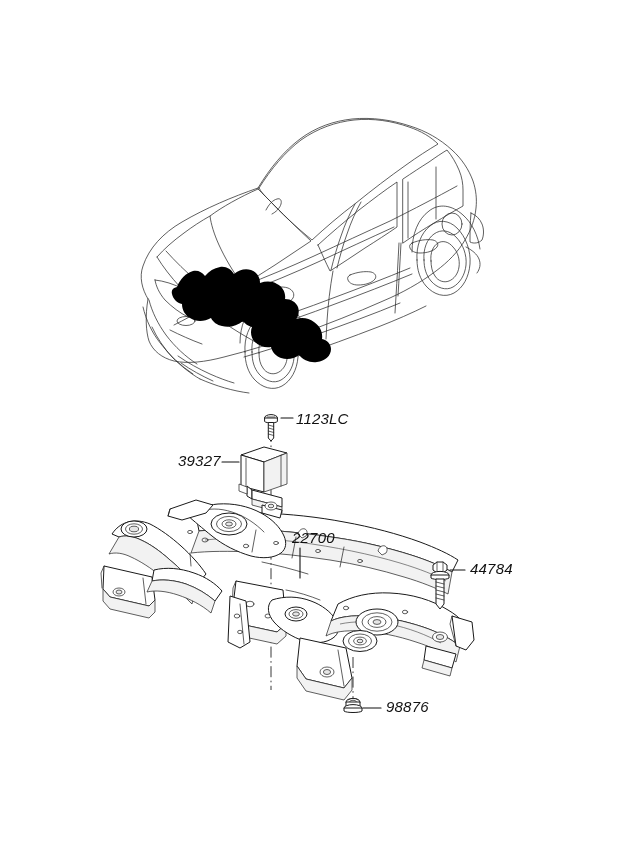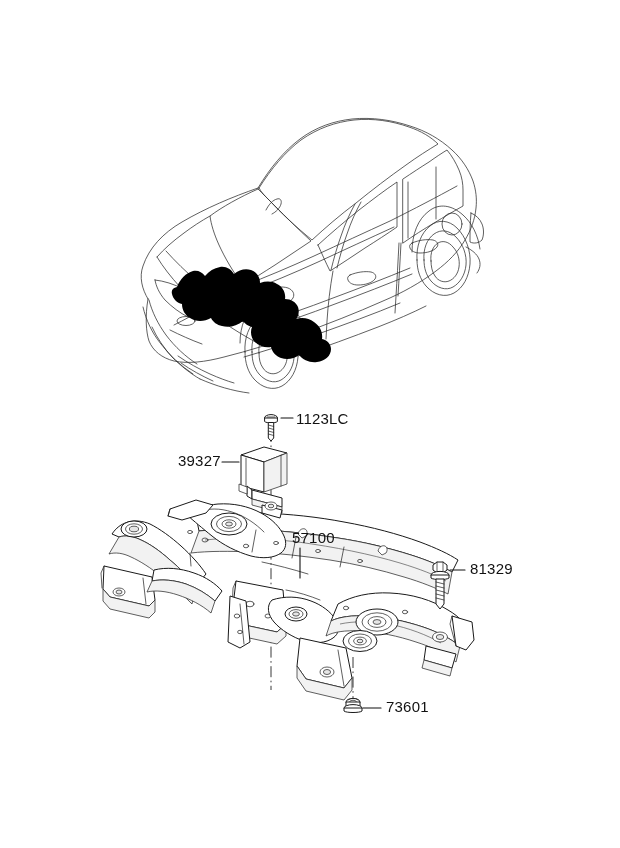--- a/index.html
+++ b/index.html
@@ -1,19 +1,19 @@
 <!DOCTYPE html>
 <html><head>
 <meta charset="utf-8">
 <title>Parts Diagram</title>
 <style>
   html,body{margin:0;padding:0;background:#ffffff;}
   body{width:620px;height:848px;overflow:hidden;
        font-family:"Liberation Sans","DejaVu Sans",sans-serif;}
-  #sheet{position:relative;width:580px;height:848px;background:#fff;}
+  #sheet{position:relative;width:580px;height:848px;background:#fff;font-style:italic;}
   svg.layer{position:absolute;left:0;top:0;width:620px;height:848px;}
   .lbl{position:absolute;font-family:"Liberation Sans","DejaVu Sans",sans-serif;
        font-size:15px;color:#111;letter-spacing:.2px;white-space:nowrap;
        font-weight:400;}
   .ln-thin{fill:none;stroke:#2b2b2b;stroke-width:.75;stroke-linejoin:round;stroke-linecap:round;}
   .ln-h{fill:none;stroke:#3a3a3a;stroke-width:.6;}
   .fill-w{fill:#ffffff;stroke:#1a1a1a;stroke-width:1;stroke-linejoin:round;}
   .fill-w-thin{fill:#ffffff;stroke:#2b2b2b;stroke-width:.75;stroke-linejoin:round;}
   .blk{fill:#000000;stroke:none;}
   .lead{fill:none;stroke:#111;stroke-width:1.1;stroke-linecap:round;}
@@ -452,19 +452,19 @@
       <path class="lead" d="M300,548 L300,578"></path>
       <path class="lead" d="M450,570 L465,570"></path>
       <path class="lead" d="M363,708 L381,708"></path>
     </g>
   </svg>
 
   <div class="lbl" style="left:296px;top:410px;">1123LC</div>
 
   <div class="lbl" style="left:178px;top:452px;">39327</div>
 
-  <div class="lbl" style="left:292px;top:529px;">57100</div>
-
-  <div class="lbl" style="left:470px;top:560px;">81329</div>
-
-  <div class="lbl" style="left:386px;top:698px;">73601</div>
+  <div class="lbl" style="left:292px;top:529px;">22700</div>
+
+  <div class="lbl" style="left:470px;top:560px;">44784</div>
+
+  <div class="lbl" style="left:386px;top:698px;">98876</div>
 
 </div>
 
 </body></html>

